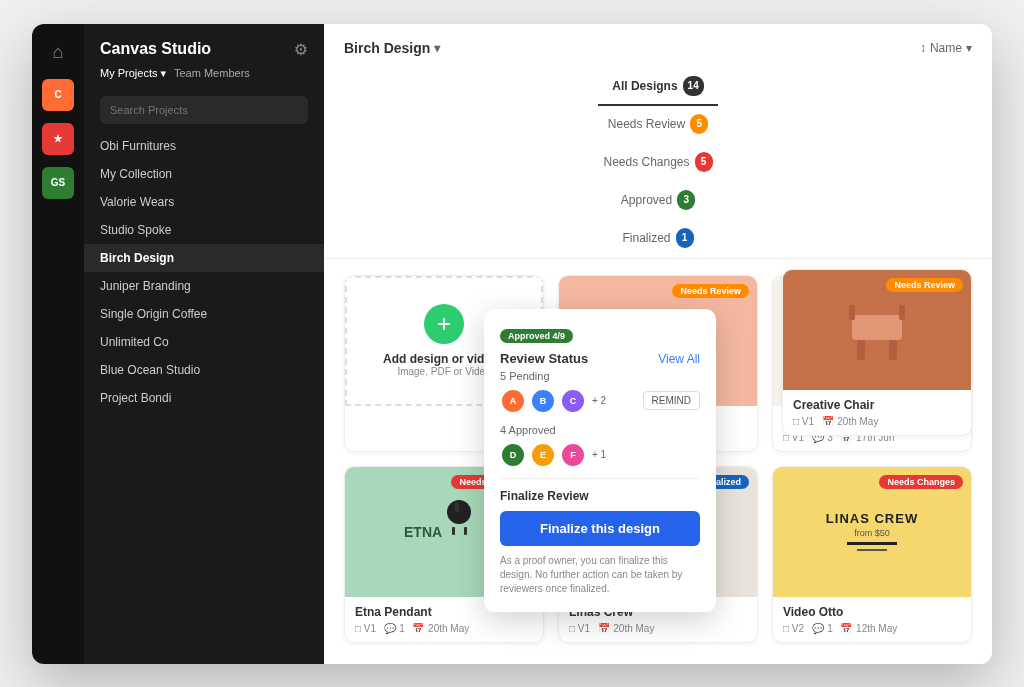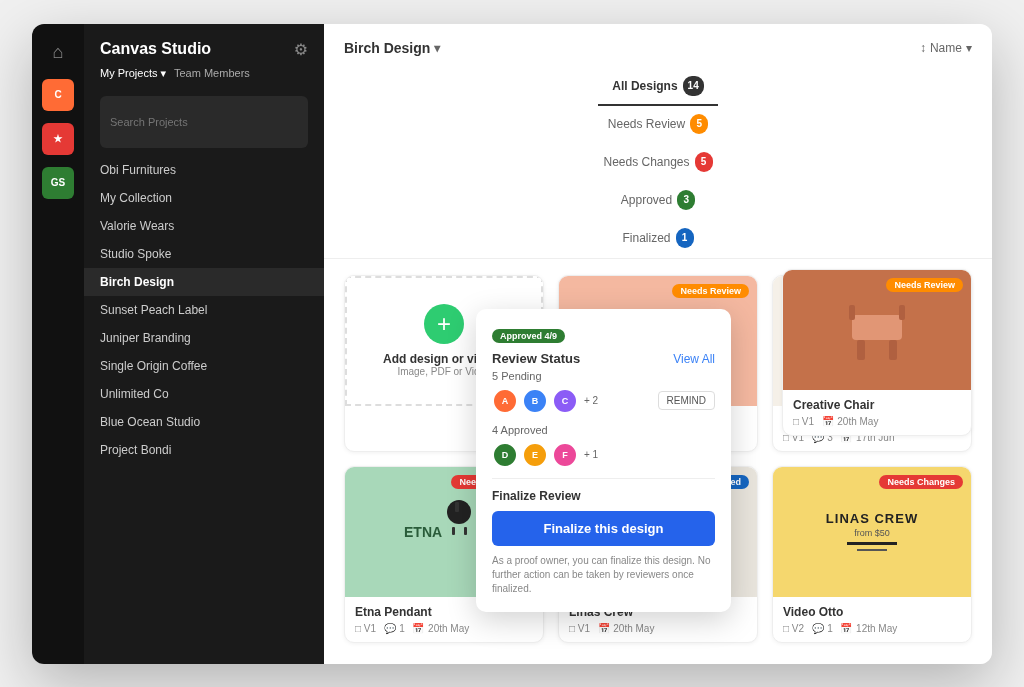--- a/index.html
+++ b/index.html
@@ -89,21 +89,21 @@
       cursor: pointer;
     }
     .sidebar-search {
       padding: 4px 16px 8px;
     }
     .sidebar-search input {
       width: 100%;
       background: #2a2a2a;
       border: none;
       border-radius: 6px;
-      padding: 20px 10px;
+      padding: 8px 10px;
       color: #aaa;
       font-size: 11px;
       outline: none;
     }
     .sidebar-nav {
       flex: 1;
       overflow-y: auto;
     }
     .sidebar-nav::-webkit-scrollbar { width: 4px; }
     .sidebar-nav::-webkit-scrollbar-thumb { background: #333; }
@@ -293,22 +293,22 @@
     }
     .add-text-sub {
       font-size: 10px;
       color: #888;
       text-align: center;
     }
     
     .popup-overlay {
       position: absolute;
       top: 50px;
-      left: 152px;
-      width: 255px;
+      left: 160px;
+      width: 232px;
       background: #fff;
       border-radius: 10px;
       box-shadow: 0 8px 30px rgba(0,0,0,0.18);
       z-index: 10;
       padding: 16px;
     }
     .popup-title {
       font-size: 13px;
       font-weight: 700;
       color: #333;
@@ -490,21 +490,20 @@
     </div>
     <div class="sidebar-search">
       <input type="text" placeholder="Search Projects" style="">
     </div>
     <nav class="sidebar-nav">
       <div class="nav-item">Obi Furnitures</div>
       <div class="nav-item">My Collection</div>
       <div class="nav-item">Valorie Wears</div>
       <div class="nav-item">Studio Spoke</div>
       <div class="nav-item active">Birch Design</div>
-      <div class="nav-item">Sunset Peach Label</div>
       <div class="nav-item">Juniper Branding</div>
       <div class="nav-item">Single Origin Coffee</div>
       <div class="nav-item">Unlimited Co</div>
       <div class="nav-item">Blue Ocean Studio</div>
       <div class="nav-item">Project Bondi</div>
     </nav>
   </div>
 
   <div class="main-content">
 

